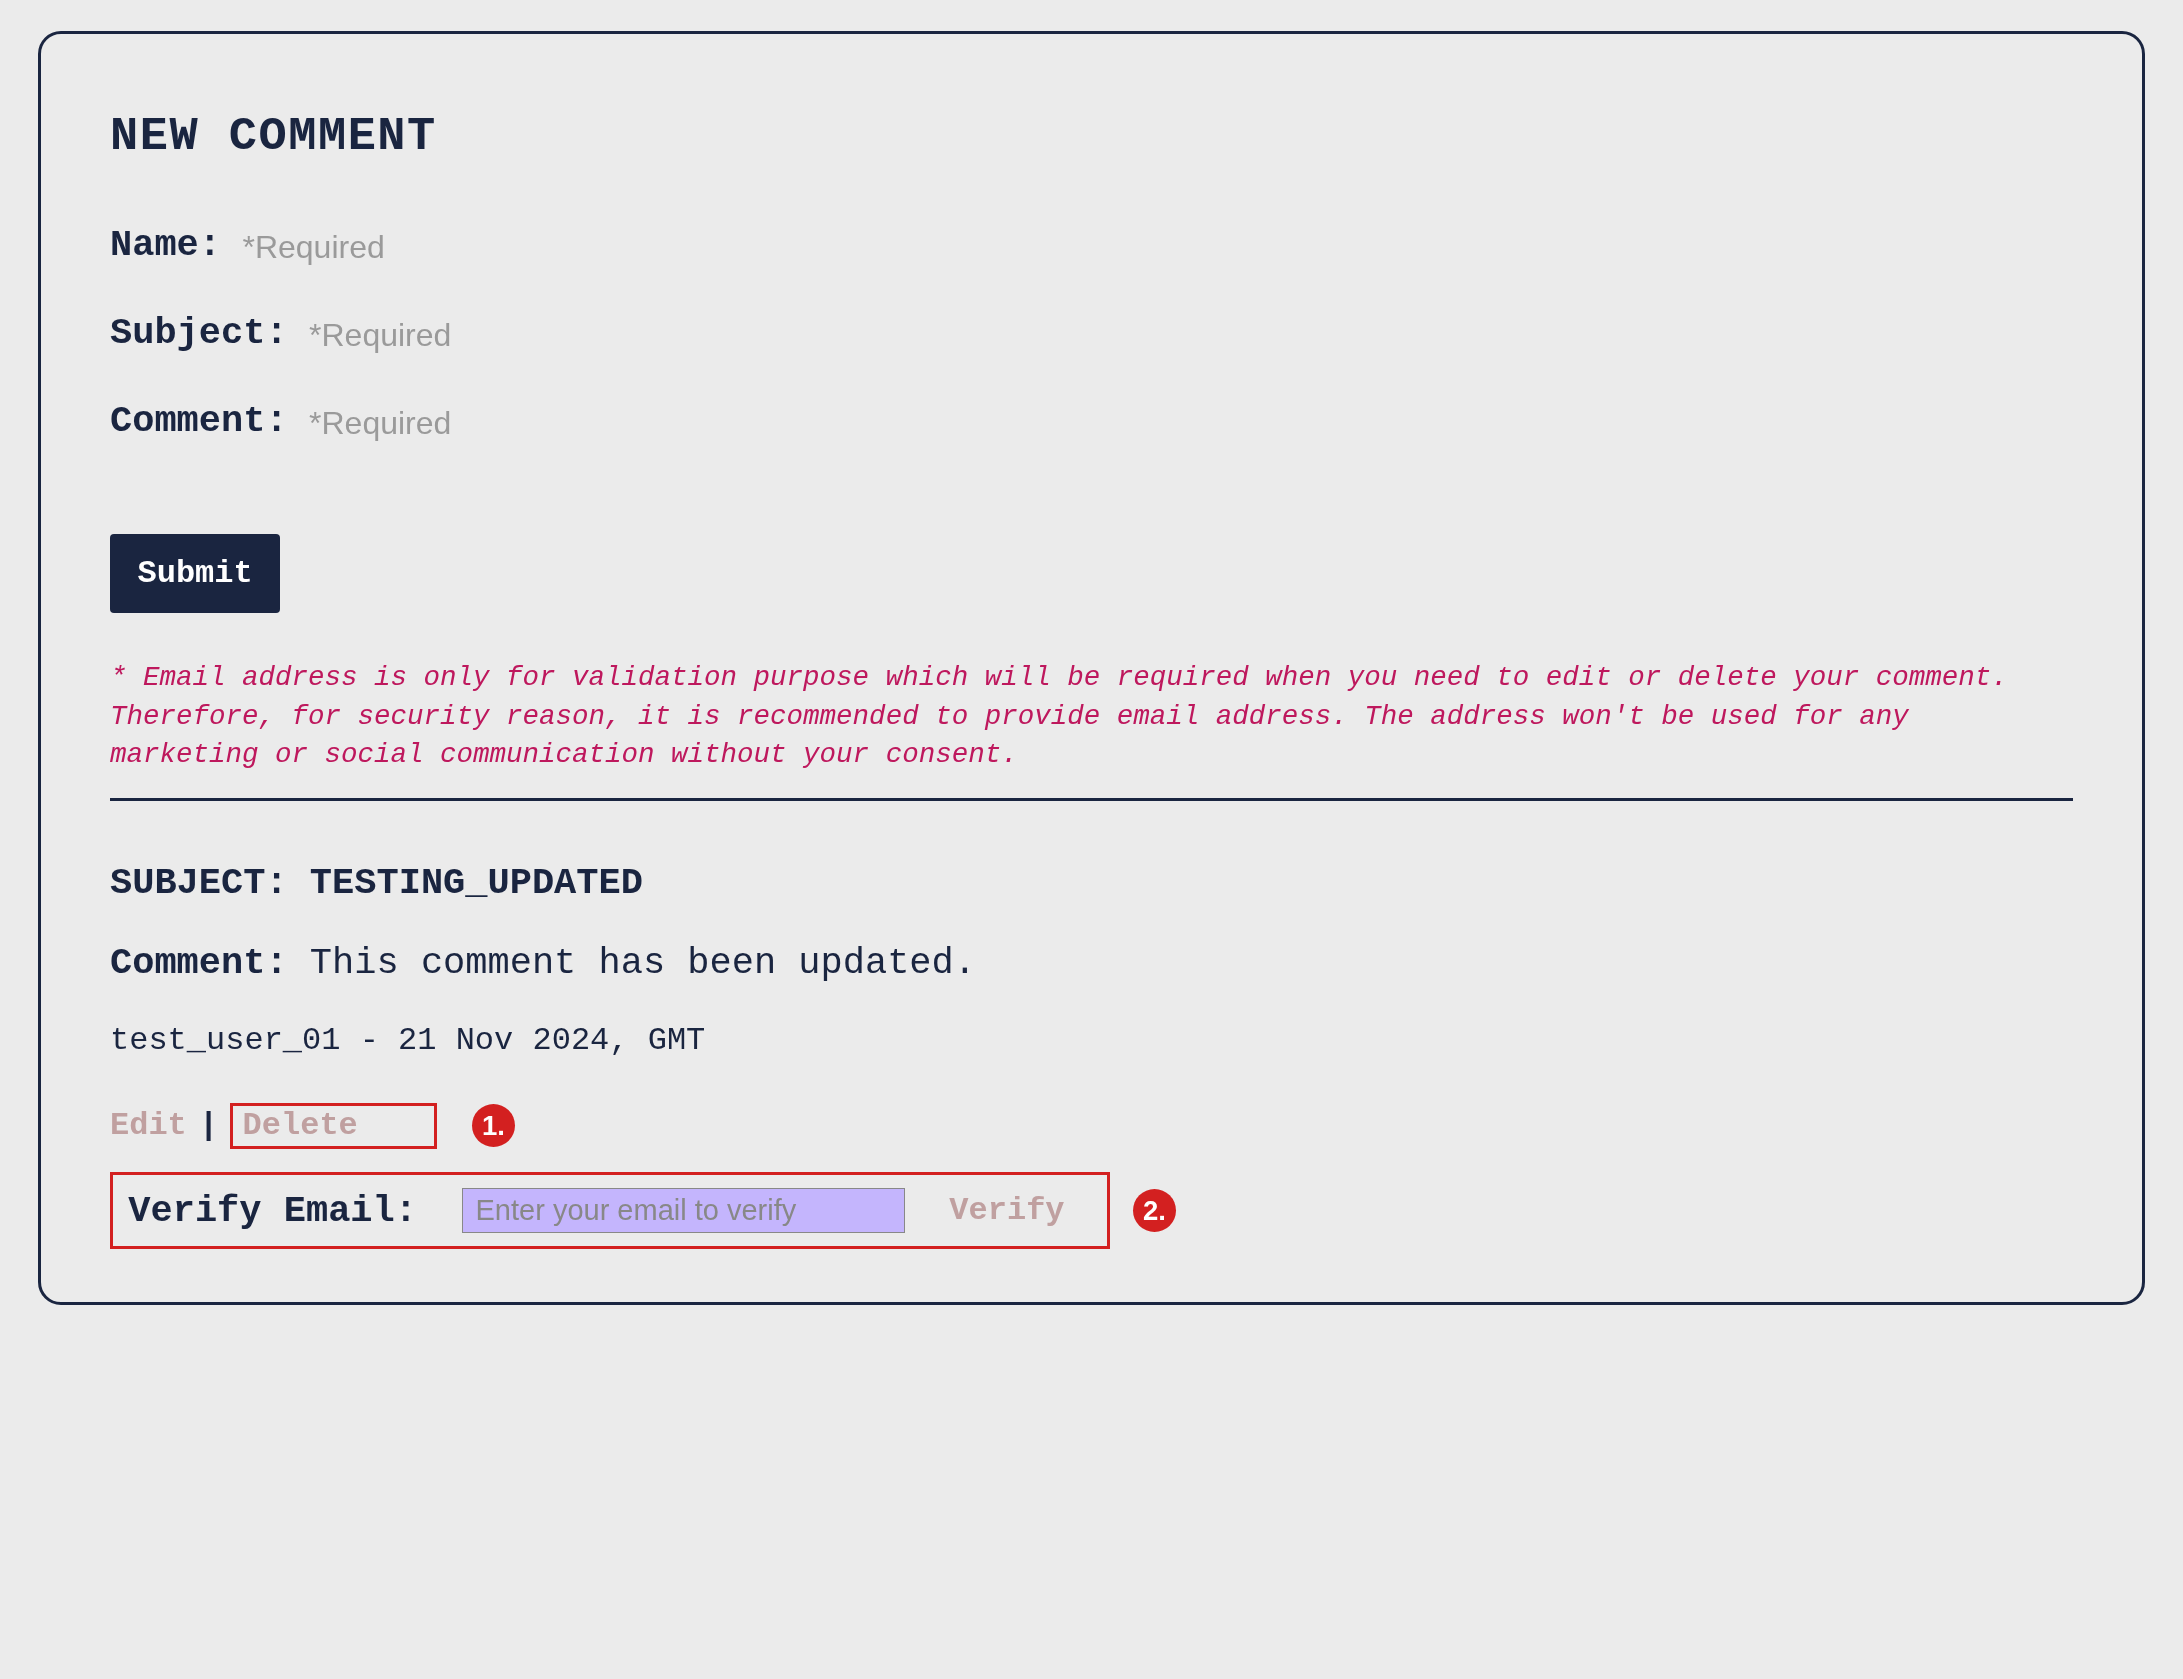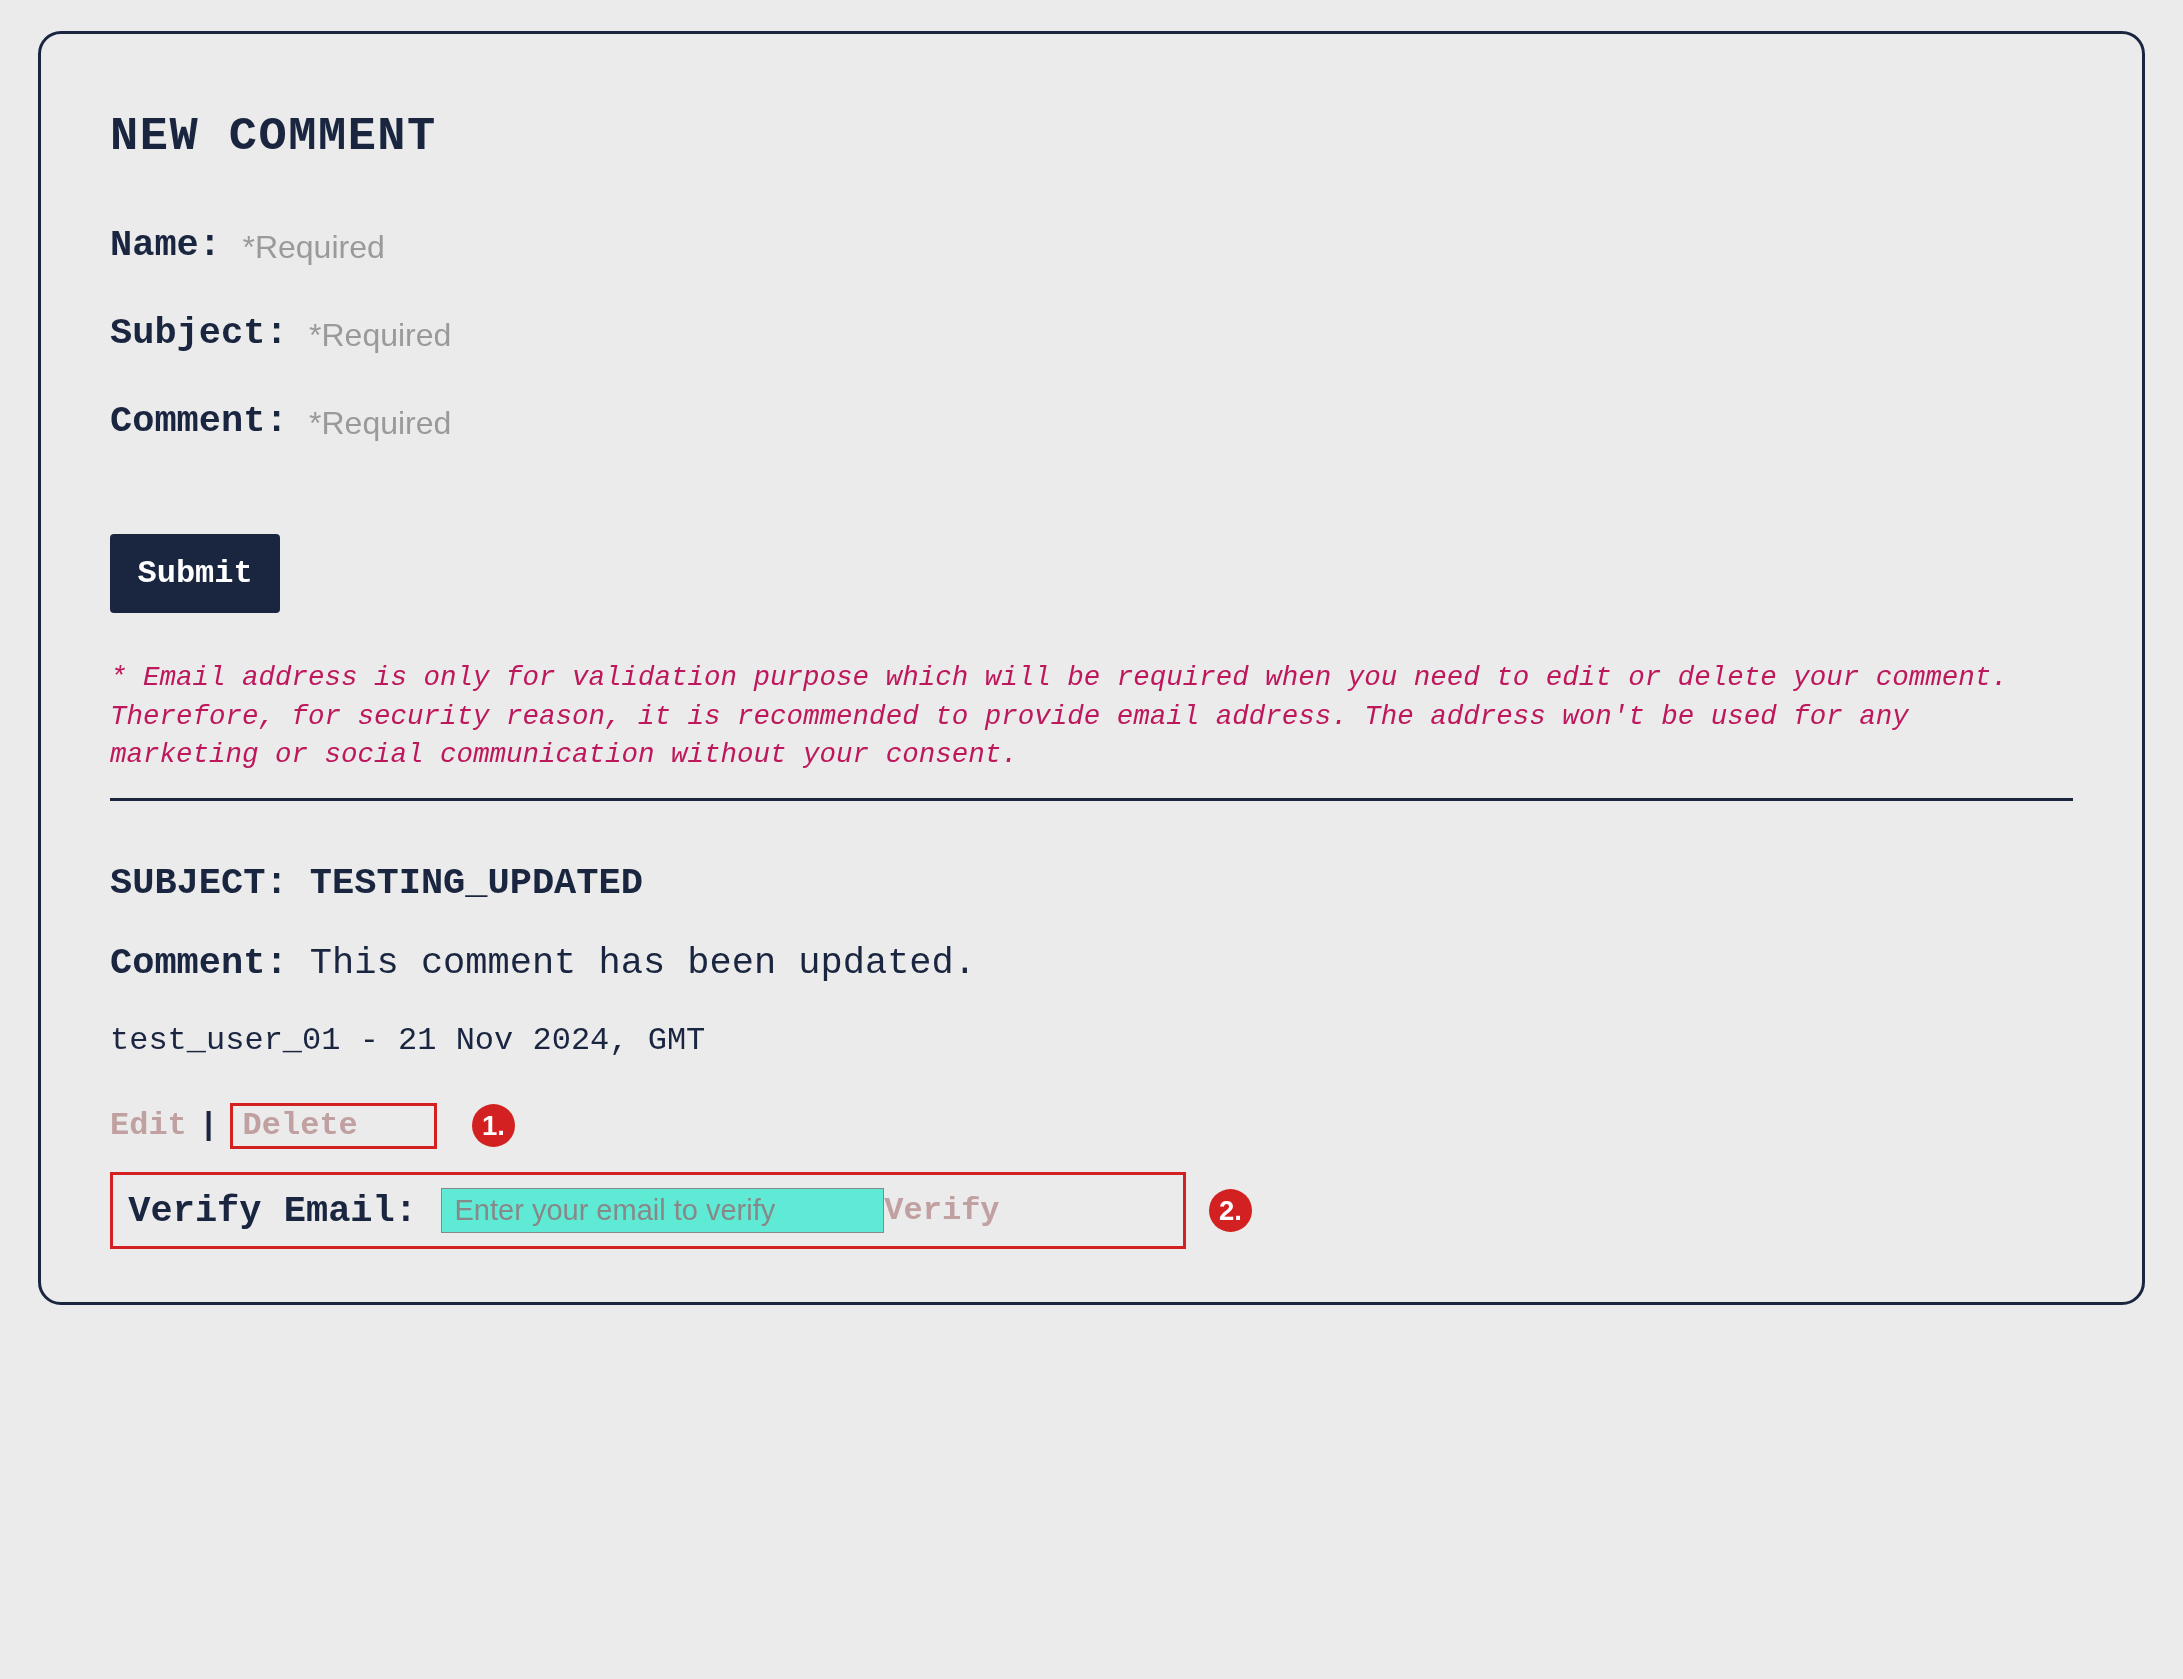--- a/index.html
+++ b/index.html
@@ -112,35 +112,37 @@
     }
     .verify-row-wrapper {
       display: flex;
       align-items: center;
     }
     .verify-row {
       border: 3.8px solid #d32020;
       padding: 13.7px 15.3px;
       display: flex;
       align-items: center;
-      width: 1076px;
+      width: 1000px;
+      gap: 21px;
     }
     .verify-label {
       font-weight: bold;
       font-size: 37px;
       margin-right: 24.4px;
     }
     .verify-input {
       font-family: Arial, Helvetica, sans-serif;
       font-size: 29px;
       padding: 4.6px 12.2px;
       width: 443px;
       border: 1.5px solid #888;
-      background: #5eead4;
+      background: #c4b5fd;
       color: #333;
+      margin-right: 23px;
     }
     .verify-input::placeholder { color: #888; }
     .verify-link {
       color: #c0a0a0;
       font-weight: bold;
       cursor: pointer;
     }
   </style>
 </head>
 <body>

